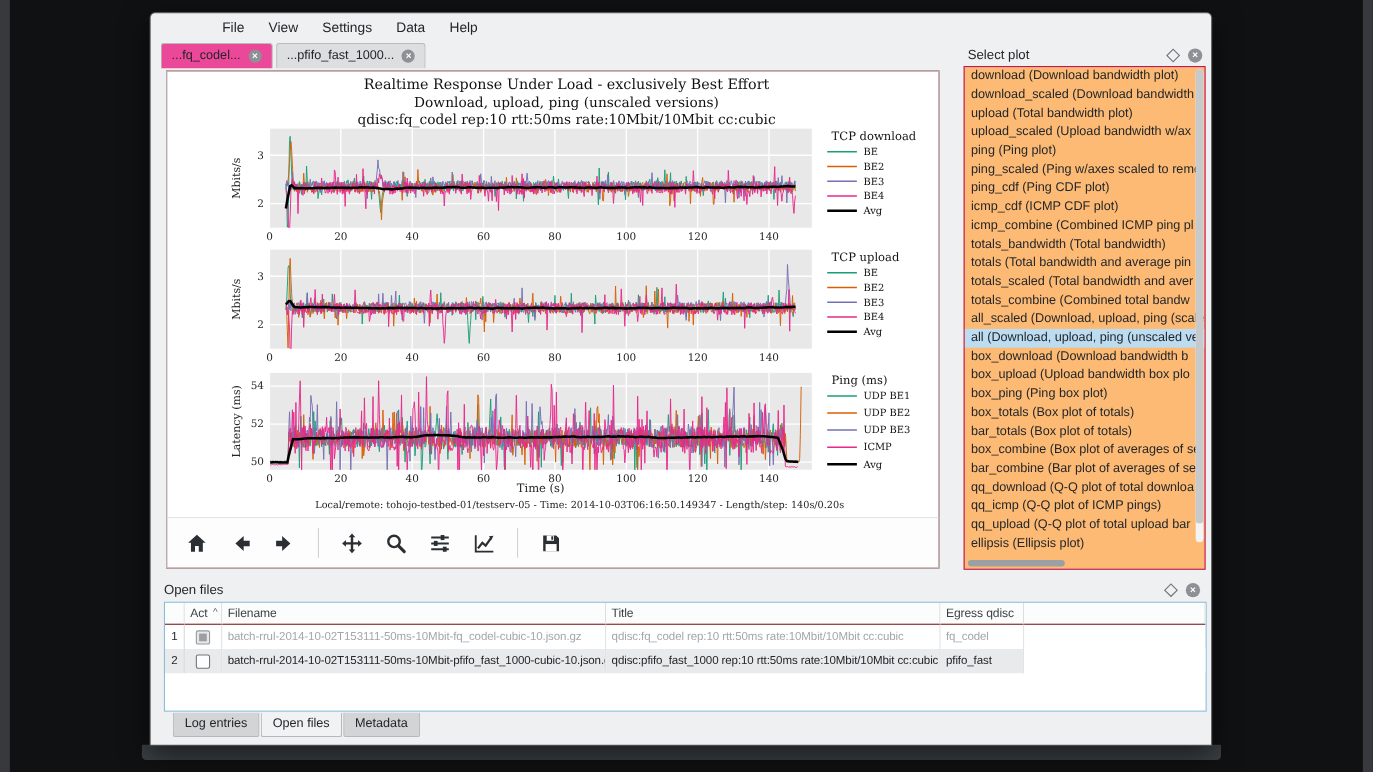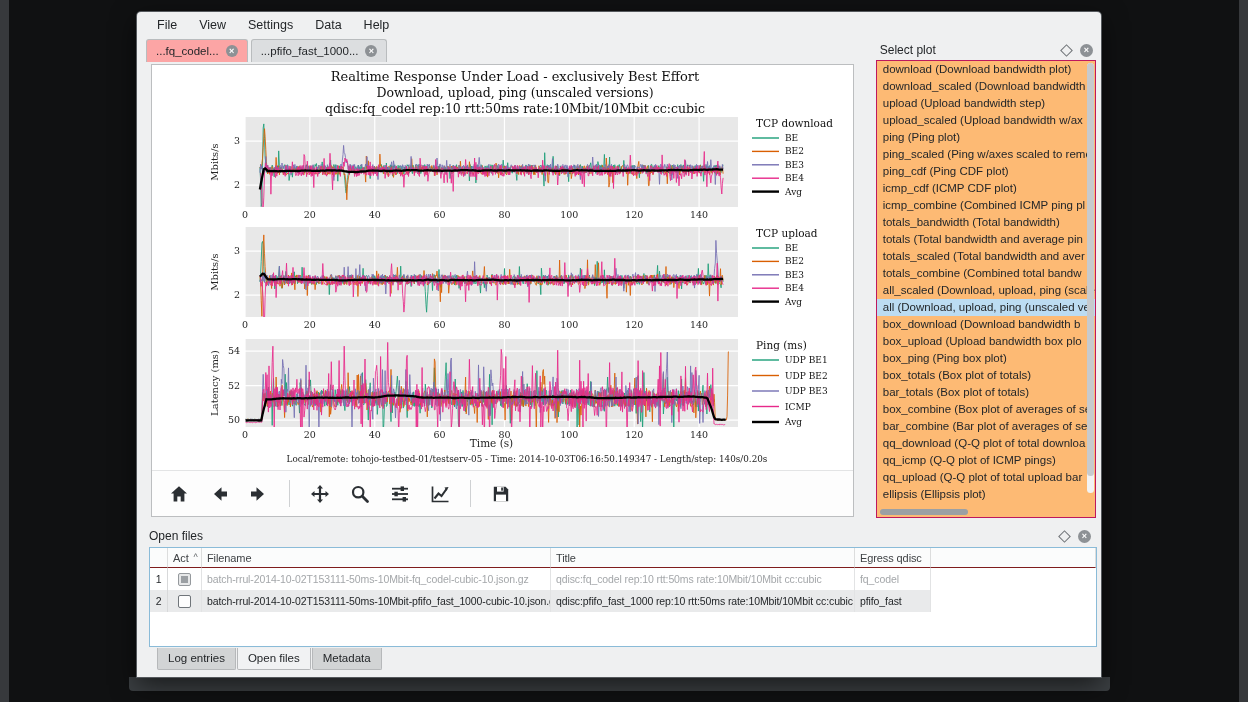--- a/index.html
+++ b/index.html
@@ -6,32 +6,32 @@
             font-family:"Liberation Sans",sans-serif;-webkit-font-smoothing:antialiased;}
   .edge{position:absolute;top:0;bottom:0;width:9px;background:#37393c;}
   .edge.left{left:0;} .edge.right{right:0;}
   .win-shadow-bottom{position:absolute;left:129px;top:677px;width:981px;height:14px;background:#3b3f42;border-radius:0 0 4px 4px;}
 
   .window{position:absolute;left:137px;top:12px;width:964px;height:665px;background:#eff0f1;
           border-radius:4px 4px 0 0;box-shadow:0 0 0 1px #55595d,0 8px 26px rgba(0,0,0,.6);
           display:flex;flex-direction:column;color:#232629;}
 
   
-  .menubar{height:26px;display:flex;align-items:center;padding-left:9px;font-size:12.5px;flex:0 0 auto;}
+  .menubar{height:26px;display:flex;align-items:center;padding-left:9px;font-size:12.5px;flex:0 0 auto;margin-left:45px;}
   .menu-item{padding:0 11px;line-height:26px;cursor:default;}
 
   
   .main-row{flex:0 0 486px;display:flex;min-height:0;}
   .left-col{flex:1;display:flex;flex-direction:column;min-width:0;}
 
   .tabbar{height:24px;display:flex;align-items:flex-end;padding-left:9px;flex:0 0 auto;}
   .tab{height:22px;display:flex;align-items:center;gap:7px;padding:0 9px;margin-right:3px;
        border:1px solid #b9bcbe;border-bottom:none;border-radius:3px 3px 0 0;background:#dcdee0;
        font-size:11.5px;color:#232629;}
-  .tab.active{background:#fca5a5;}
+  .tab.active{background:#ec4899;}
   .circle-x{width:12px;height:12px;border-radius:50%;background:#8d9195;color:#fff;display:inline-block;
             text-align:center;line-height:12px;font-size:9px;font-weight:bold;}
   .circle-x::before{content:"\00d7";}
 
   .plot-panel{flex:1;margin:2px 18px 7px 14px;background:#7f1d1d;border:1px solid #bcbec0;
               display:flex;flex-direction:column;min-height:0;text-align:right;}
   .figure{flex:1;background:#fff;overflow:hidden;}
   .mpl-toolbar{flex:0 0 45px;display:flex;align-items:center;padding-left:12px;gap:10px;
                background:#fdfdfd;border-top:1px solid #e3e4e5;}
   .tool-btn{width:30px;height:30px;display:flex;align-items:center;justify-content:center;border-radius:3px;}
@@ -312,21 +312,21 @@
       <div class="dock-header">
         <span>Select plot</span>
         <span class="spacer"></span>
         <span class="float-icon"></span>
         <span class="circle-x" style="width:13px;height:13px;line-height:13px;"></span>
       </div>
       <div class="plot-list" id="plot-list">
 
       <div class="plot-item">download (Download bandwidth plot)</div>
           <div class="plot-item">download_scaled (Download bandwidth</div>
-          <div class="plot-item">upload (Upload bandwidth step)</div>
+          <div class="plot-item">upload (Total bandwidth plot)</div>
           <div class="plot-item">upload_scaled (Upload bandwidth w/ax</div>
           <div class="plot-item">ping (Ping plot)</div>
           <div class="plot-item">ping_scaled (Ping w/axes scaled to remo</div>
           <div class="plot-item">ping_cdf (Ping CDF plot)</div>
           <div class="plot-item">icmp_cdf (ICMP CDF plot)</div>
           <div class="plot-item">icmp_combine (Combined ICMP ping pl</div>
           <div class="plot-item">totals_bandwidth (Total bandwidth)</div>
           <div class="plot-item">totals (Total bandwidth and average pin</div>
           <div class="plot-item">totals_scaled (Total bandwidth and aver</div>
           <div class="plot-item">totals_combine (Combined total bandw</div>

